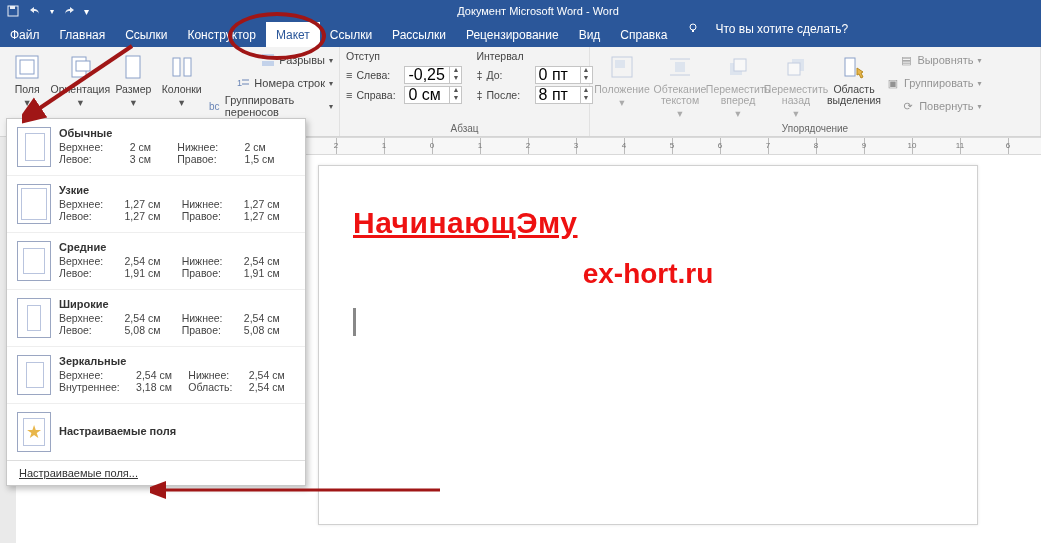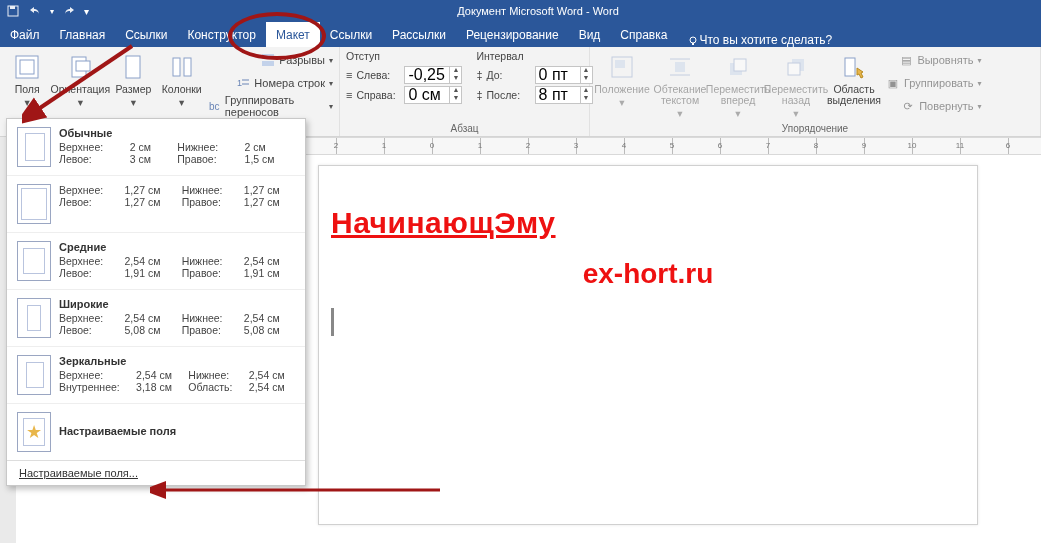--- a/index.html
+++ b/index.html
@@ -6,21 +6,21 @@
   body { width: 1041px; height: 543px; background: #fff; overflow: hidden; position: relative; }
 
   .titlebar { height: 22px; background: #2b579a; color: #fff; display: flex; align-items: center; font-size: 11px; }
   .qat { display: flex; align-items: center; gap: 8px; padding: 0 6px; }
   .qat .icon { width: 14px; height: 14px; display: inline-flex; align-items: center; justify-content: center; opacity: .9; }
   .title-center { flex: 1; text-align: center; }
 
   .tabs { height: 25px; background: #2b579a; display: flex; align-items: stretch; color: #fff; font-size: 12px; }
   .tab { padding: 0 10px; display: flex; align-items: center; cursor: pointer; }
   .tab.active { background: #fff; color: #2b579a; }
-  .tell-me { display: flex; align-items: flex-end; gap: 0; padding: 0 10px; }
+  .tell-me { display: flex; align-items: flex-start; gap: 16px; padding: 0 10px; }
   .bulb { width: 12px; height: 12px; }
 
   .ribbon { height: 90px; background: #f3f3f3; border-bottom: 1px solid #d4d4d4; display: flex; font-size: 11px; color: #444; }
   .group { border-right: 1px solid #e1e1e1; padding: 3px 6px 0 6px; display: flex; flex-direction: column; }
   .group-body { flex: 1; display: flex; align-items: flex-start; gap: 6px; }
   .group-label { text-align: center; font-size: 10px; color: #666; padding: 1px 0 2px; }
   .big-btn { display: flex; flex-direction: column; align-items: center; justify-content: flex-start; width: 52px; padding-top: 2px; gap: 2px; cursor: pointer; }
   .big-btn .bicon { width: 30px; height: 30px; display: flex; align-items: center; justify-content: center; }
   .big-btn span { font-size: 10.5px; text-align: center; line-height: 1.05; }
   .drop-caret { font-size: 8px; color: #555; }
@@ -51,21 +51,21 @@
   .custom-row { padding: 8px 10px; border-top: 1px solid #eee; display: flex; align-items: center; gap: 8px; }
   .thumb.star::after { content: "★"; position: absolute; inset: 0; display: flex; align-items: center; justify-content: center; color: #e8b64a; font-size: 18px; }
   .menu-footer { border-top: 1px solid #ddd; padding: 6px 12px; font-size: 11px; color: #333; cursor: pointer; }
   .uline { text-decoration: underline; text-decoration-style: solid; }
 
   
   .workspace { position: absolute; left: 306px; top: 137px; right: 0; bottom: 0; background: #fff; }
   .ruler-h { position: absolute; left: 0; right: 0; top: 0; height: 18px; background: #f7f7f7; border-top: 1px solid #d9d9d9; border-bottom: 1px solid #d9d9d9; font-size: 8px; color: #777; overflow: hidden; }
   .ruler-h .tick { position: absolute; top: 0; height: 18px; border-left: 1px solid #bbb; }
   .ruler-h .num { position: absolute; top: 3px; transform: translateX(-50%); }
-  .page { position: absolute; left: 12px; top: 28px; width: 660px; min-height: 360px; background: #fff; border: 1px solid #d0d0d0; box-shadow: 0 0 3px rgba(0,0,0,.1); padding: 40px 12px; }
+  .page { position: absolute; left: 12px; top: 28px; width: 660px; min-height: 360px; background: #fff; border: 1px solid #d0d0d0; box-shadow: 0 0 3px rgba(0,0,0,.1); padding: 40px 34px; }
   .doc-h1 { color: #e11; font-weight: 800; font-size: 30px; text-decoration: underline; letter-spacing: .5px; }
   .doc-h2 { color: #e11; font-weight: 800; font-size: 28px; margin-top: 18px; text-align: center; }
   .cursor-bar { display: inline-block; width: 3px; height: 28px; background: #888; margin-top: 18px; }
 
   
   .anno { position: absolute; pointer-events: none; z-index: 30; }
   .circle { border: 4px solid #a01616; border-radius: 50%; }
 
   .left-gutter { position: absolute; left: 0; top: 137px; width: 16px; bottom: 0; background: #eaeaea; }
 </style>
@@ -346,20 +346,21 @@
             <span class="k">Правое:</span>
             <span class="v">1,5 см</span>
           </div>
         </div>
       </div>
       <div class="moption">
         <div class="thumb">
           <div class="inner" style="inset:3px"></div>
         </div>
         <div class="opt-text">
+          <div class="opt-title">Узкие</div>
           <div class="opt-grid">
             <span class="k">Верхнее:</span>
             <span class="v">1,27 см</span>
             <span class="k">Нижнее:</span>
             <span class="v">1,27 см</span>
             <span class="k">Левое:</span>
             <span class="v">1,27 см</span>
             <span class="k">Правое:</span>
             <span class="v">1,27 см</span>
           </div>

